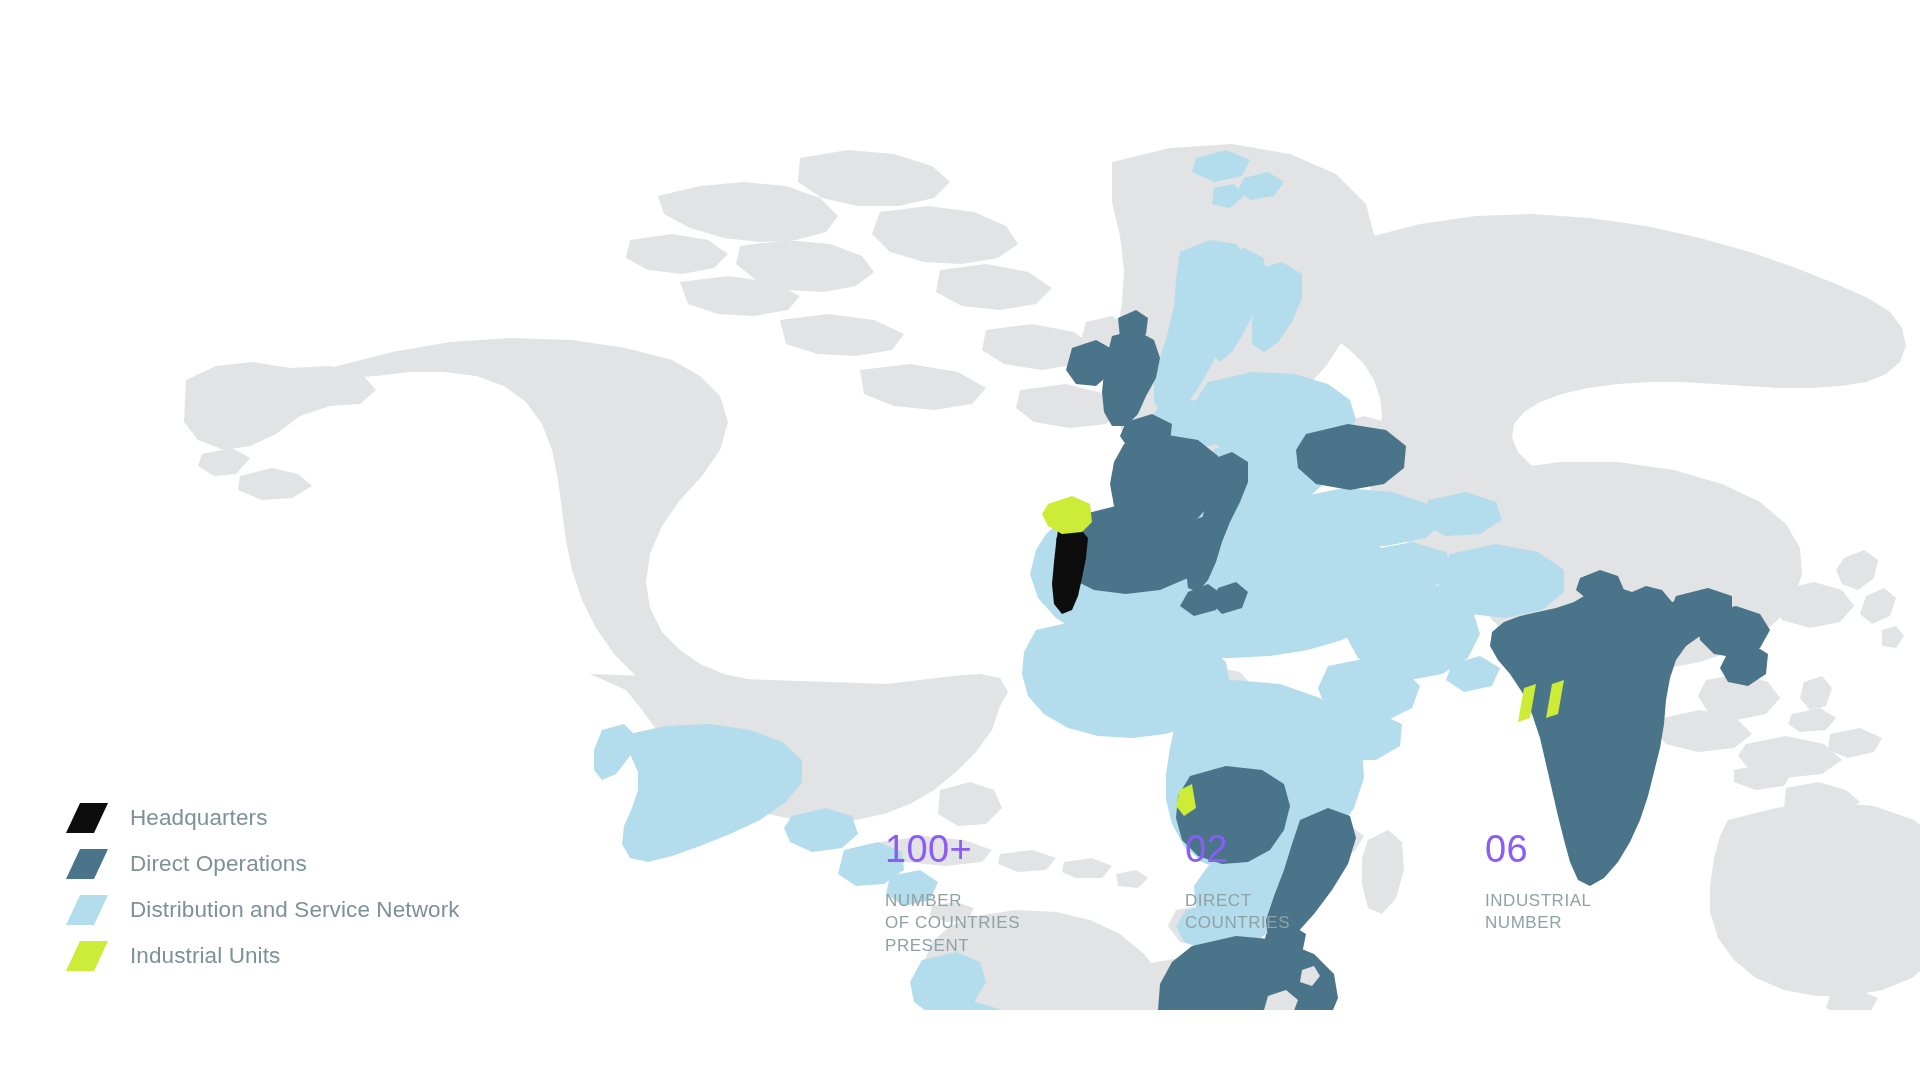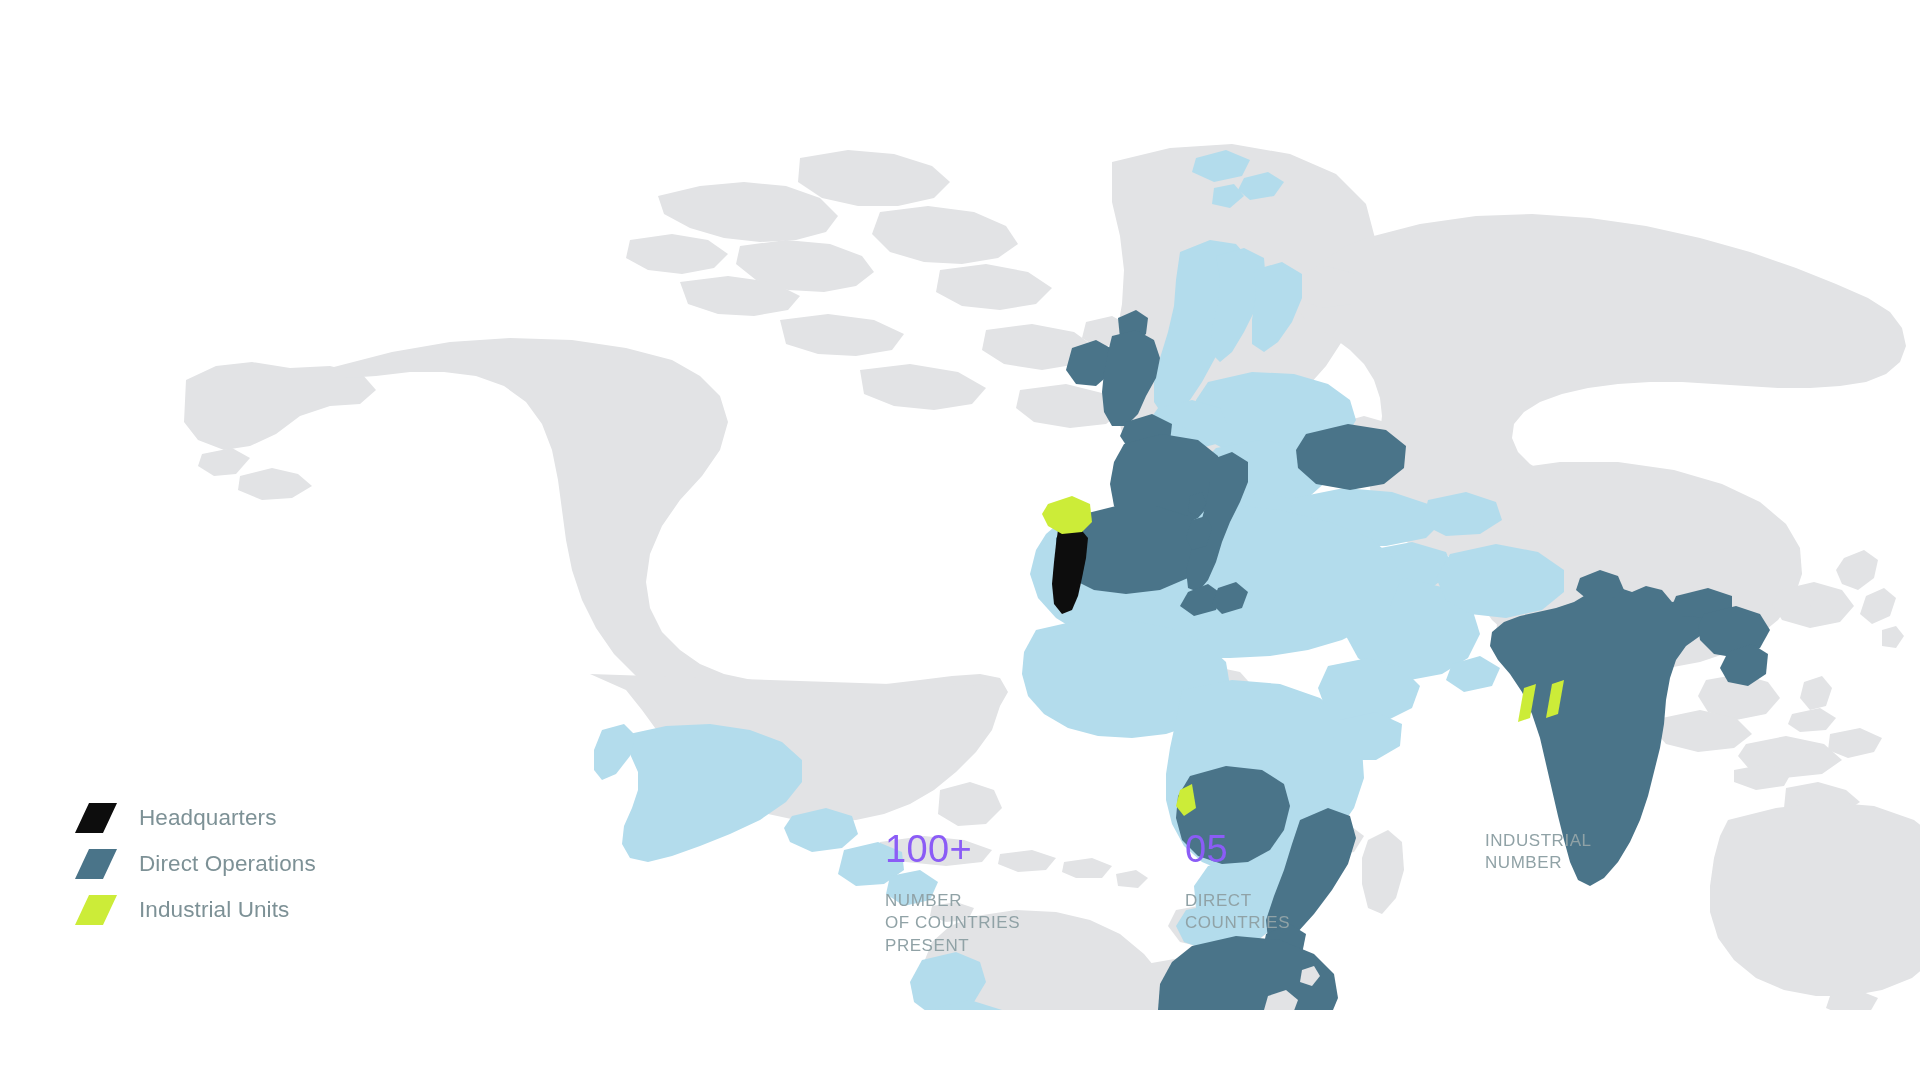--- a/index.html
+++ b/index.html
@@ -36,21 +36,21 @@
     left: 180px;
     top: 30px;
     width: 1740px;
     height: 980px;
     display: block;
   }
 
   
   #legend {
     position: absolute;
-    left: 75px;
+    left: 66px;
     top: 795px;
     width: 560px;
   }
   .legend-row {
     display: flex;
     align-items: center;
     height: 46px;
   }
   .legend-swatch {
     width: 42px;
@@ -329,20 +329,28 @@
 
     <div class="legend-row">
       <span class="legend-swatch">
         <svg viewBox="0 0 42 30" aria-hidden="true">
             <polygon points="14,0 42,0 28,30 0,30" fill="#4a7489"></polygon>
           </svg>
       </span>
       <span class="legend-label">Direct Operations</span>
     </div>
 
+    <div class="legend-row">
+      <span class="legend-swatch">
+        <svg viewBox="0 0 42 30" aria-hidden="true">
+            <polygon points="14,0 42,0 28,30 0,30" fill="#b3dcec"></polygon>
+          </svg>
+      </span>
+      <span class="legend-label">Distribution and Service Network</span>
+    </div>
 
     <div class="legend-row">
       <span class="legend-swatch">
         <svg viewBox="0 0 42 30" aria-hidden="true">
             <polygon points="14,0 42,0 28,30 0,30" fill="#ccec38"></polygon>
           </svg>
       </span>
       <span class="legend-label">Industrial Units</span>
     </div>
 
@@ -351,25 +359,26 @@
   <div id="stats">
 
     <div class="stat-block">
       <div class="stat-value">100+</div>
       <div class="stat-label">NUMBER
 OF COUNTRIES
 PRESENT</div>
     </div>
 
     <div class="stat-block">
-      <div class="stat-value">05</div>
+      <div class="stat-value">02</div>
       <div class="stat-label">DIRECT
 COUNTRIES</div>
     </div>
 
     <div class="stat-block narrow">
+      <div class="stat-value">06</div>
       <div class="stat-label">INDUSTRIAL
 NUMBER</div>
     </div>
 
   </div>
 
 </div>
 
 </body></html>

